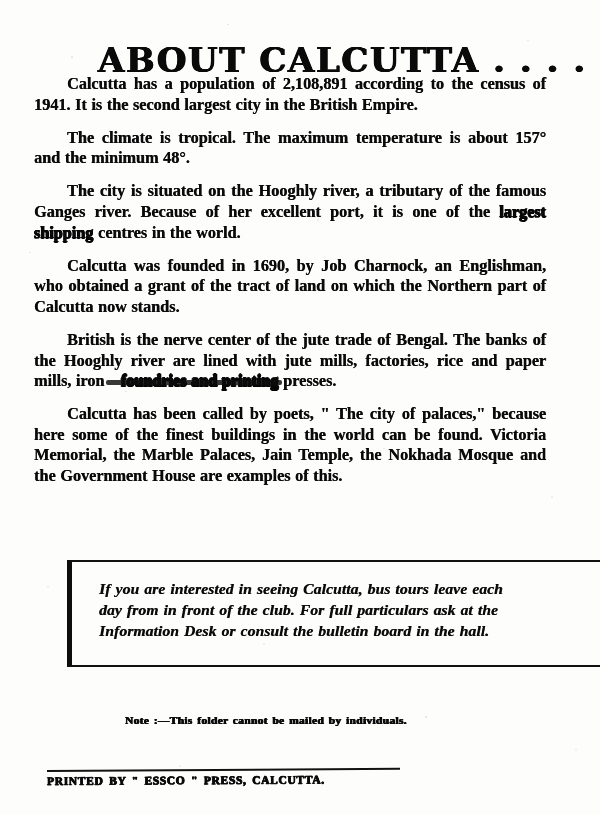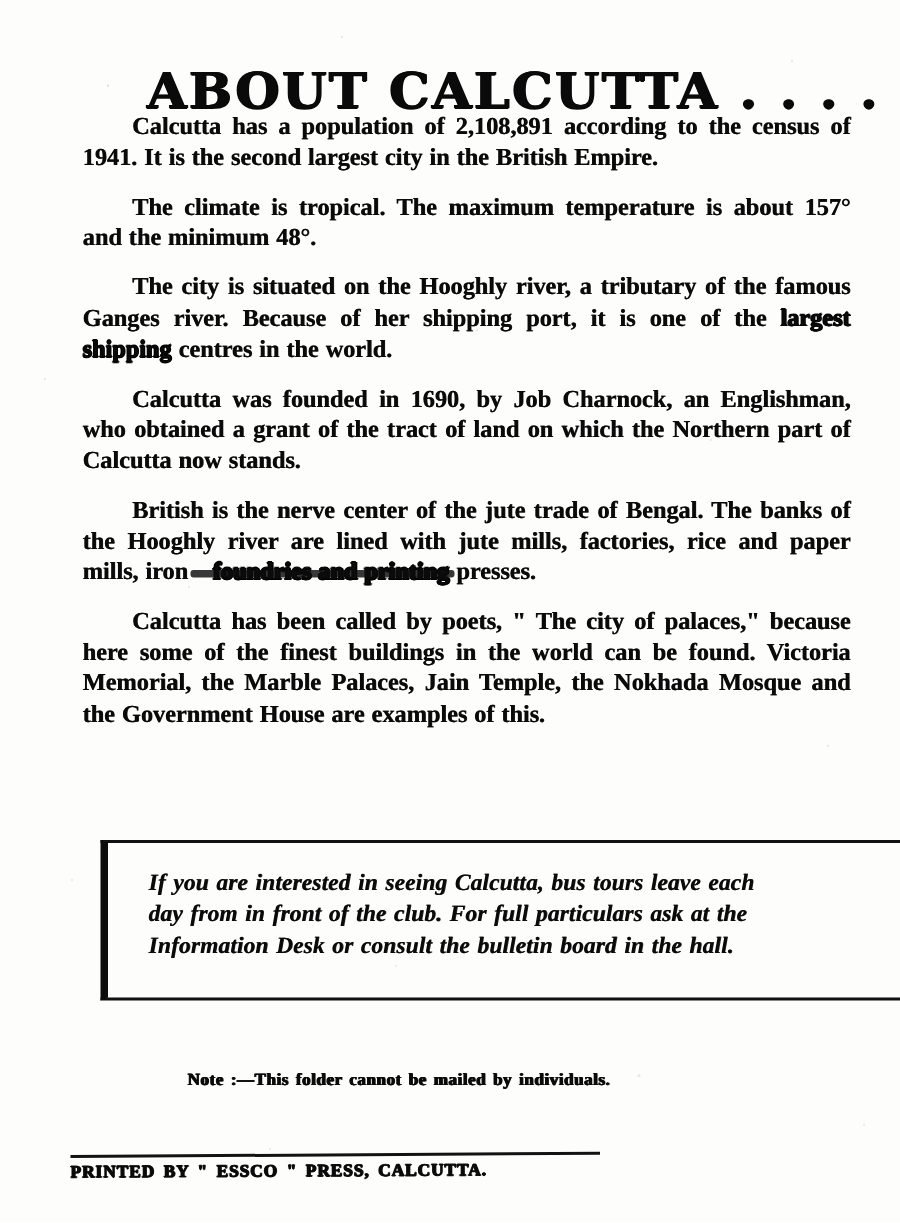--- a/index.html
+++ b/index.html
@@ -53,21 +53,21 @@
     line-height: 1;
     white-space: pre;
     text-shadow: 0.6px 0 0 #0a0a0a, -0.5px 0 0 #0a0a0a, 0 0.4px 0 #0a0a0a;
     transform: scaleX(1.03);
     transform-origin: left center;
   }
 
   
   #body-block {
     position: absolute;
-    left: 55px;
+    left: 34px;
     top: 74px;
     width: 512px;
   }
   .para {
     margin: 0 0 12.5px 0;
     font-size: 16.3px;
     line-height: 20.6px;
     text-align: justify;
     text-indent: 33px;
     font-weight: 700;
@@ -182,21 +182,21 @@
 
     <p class="para">
       <span>Calcutta has a population of 2,108,891 according to the census of 1941. It is the second largest city in the British Empire.</span>
     </p>
 
     <p class="para">
       <span>The climate is tropical. The maximum temperature is about 157° and the minimum 48°.</span>
     </p>
 
     <p class="para">
-      <span>The city is situated on the Hooghly river, a tributary of the famous Ganges river. Because of her shipping port, it is one of the </span><span class="smudge">largest shipping</span><span> centres in the world.</span>
+      <span>The city is situated on the Hooghly river, a tributary of the famous Ganges river. Because of her excellent port, it is one of the </span><span class="smudge">largest shipping</span><span> centres in the world.</span>
     </p>
 
     <p class="para">
       <span>Calcutta was founded in 1690, by Job Charnock, an Englishman, who obtained a grant of the tract of land on which the Northern part of Calcutta now stands.</span>
     </p>
 
     <p class="para">
       <span>British is the nerve center of the jute trade of Bengal. The banks of the Hooghly river are lined with jute mills, factories, rice and paper mills, iron </span><span class="smudge-heavy">foundries and printing</span><span> presses.</span>
     </p>
 

